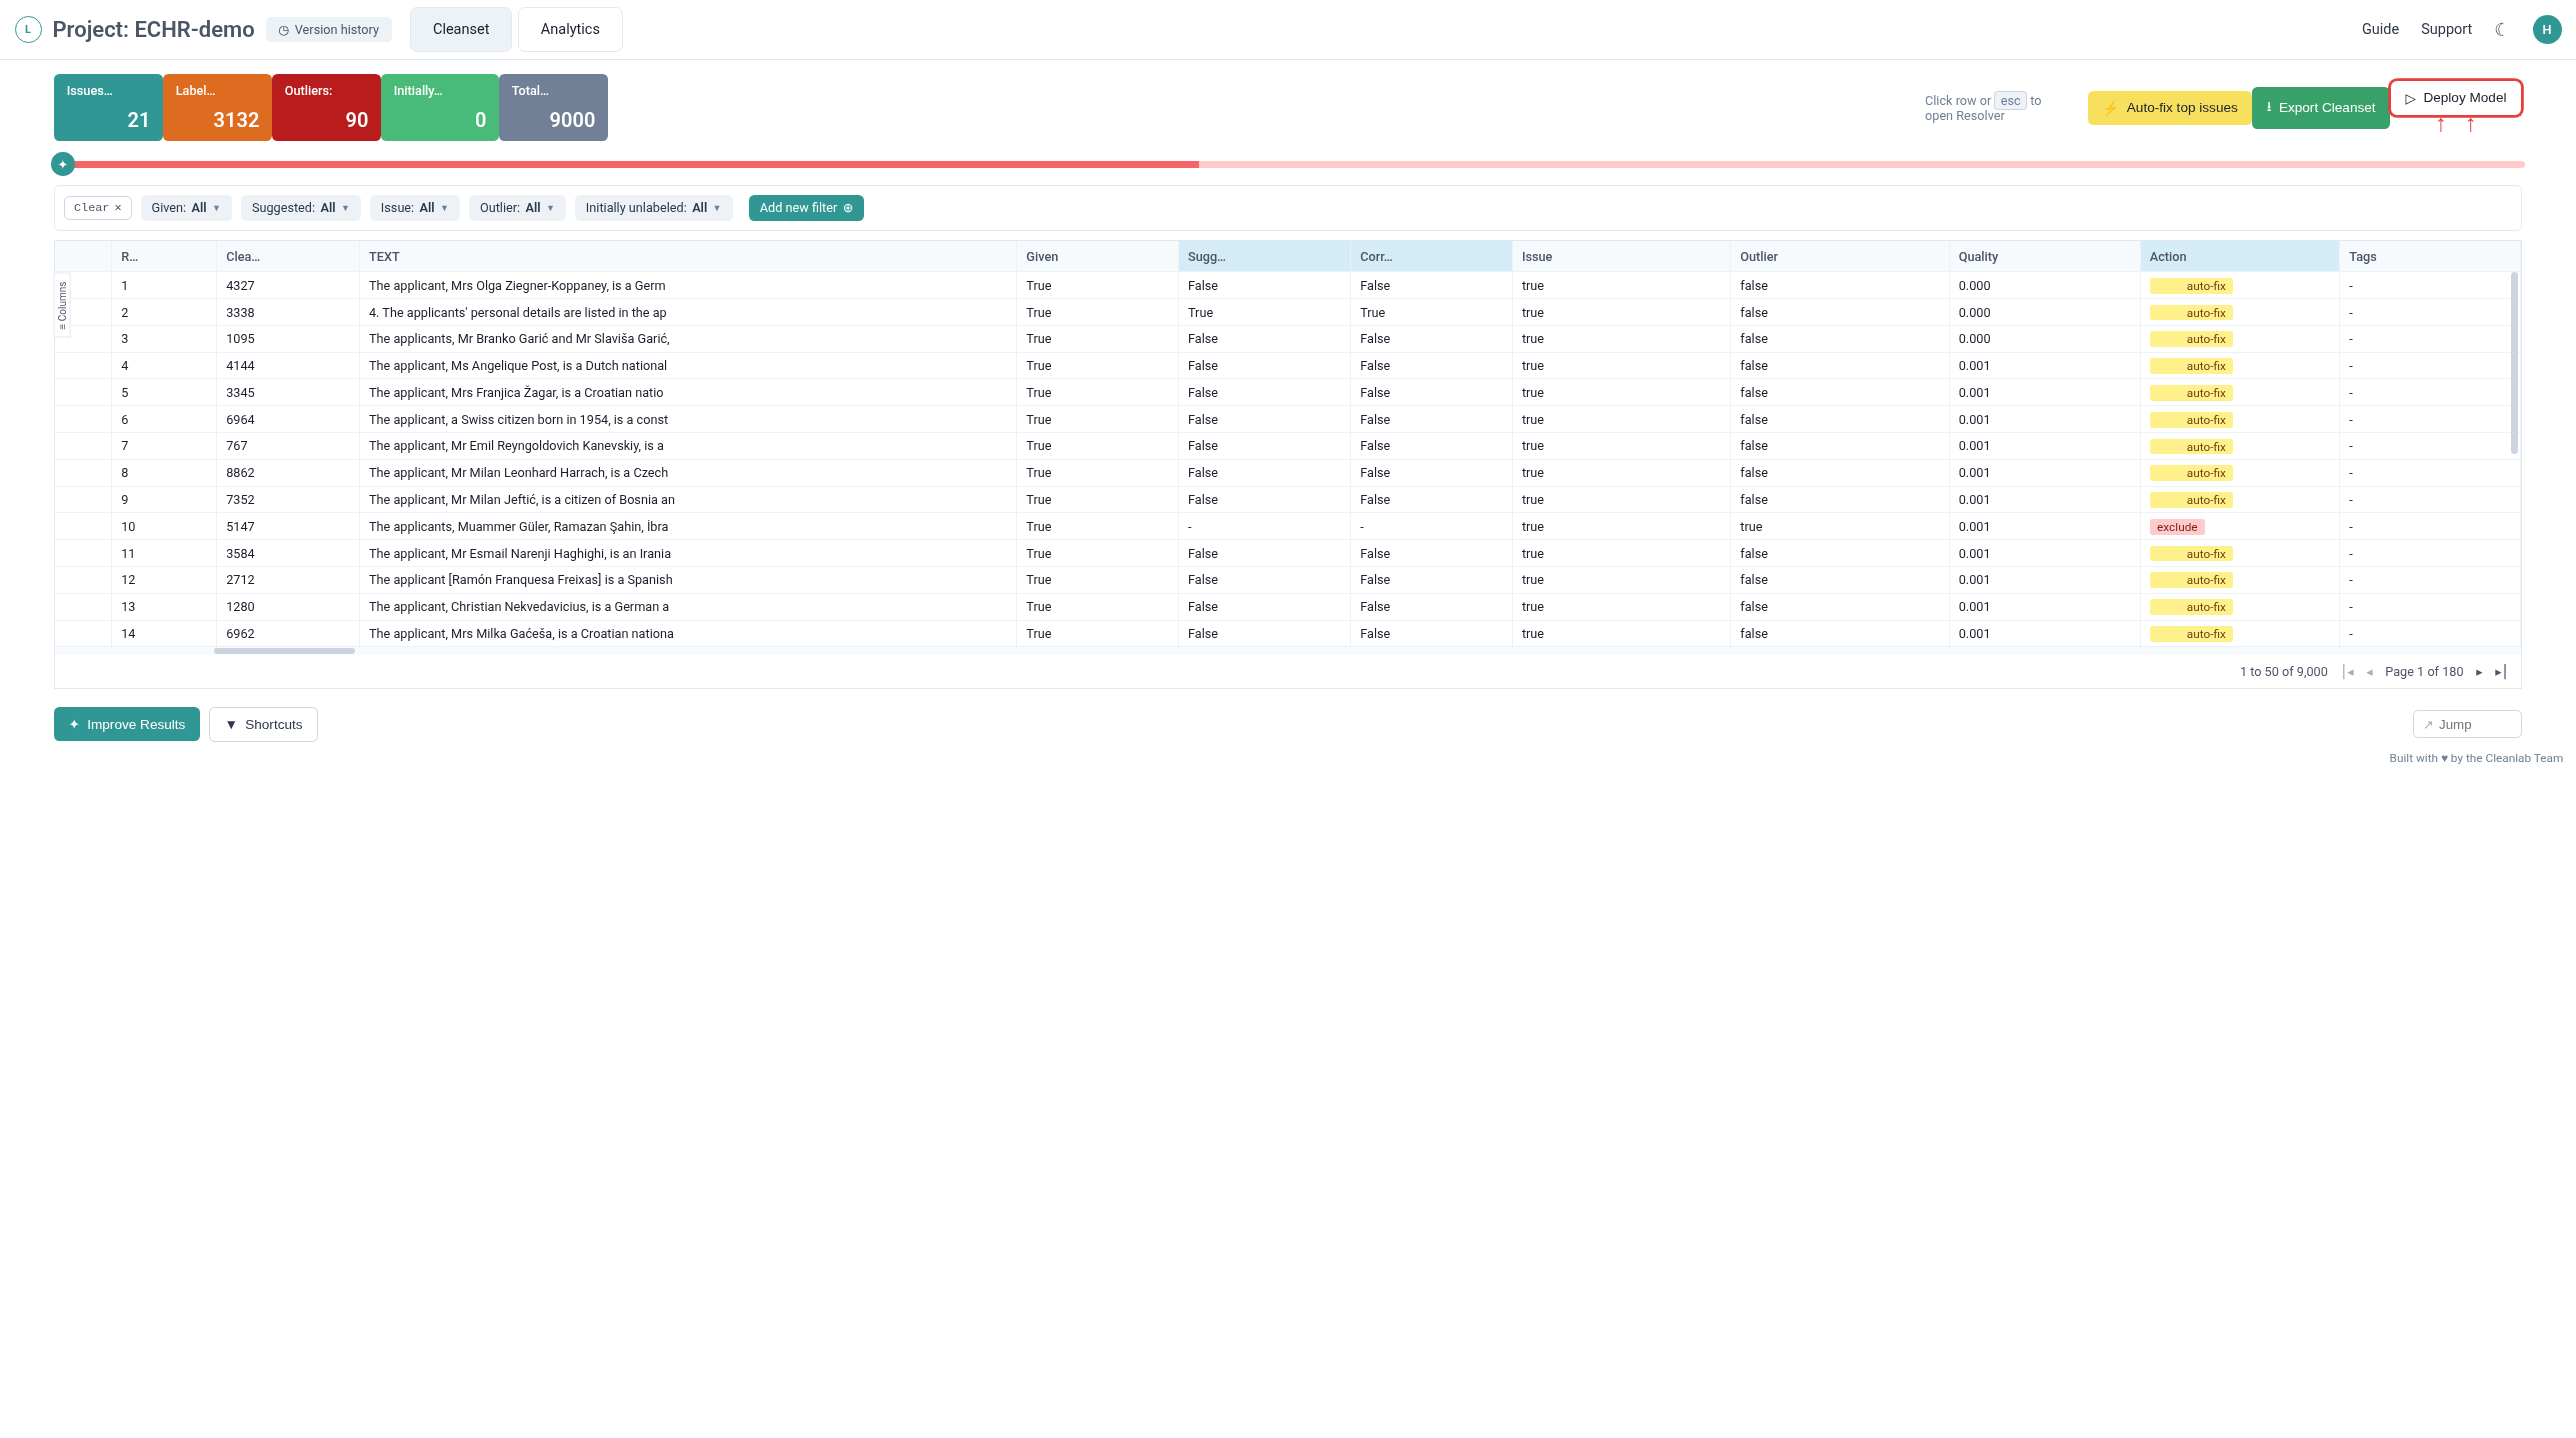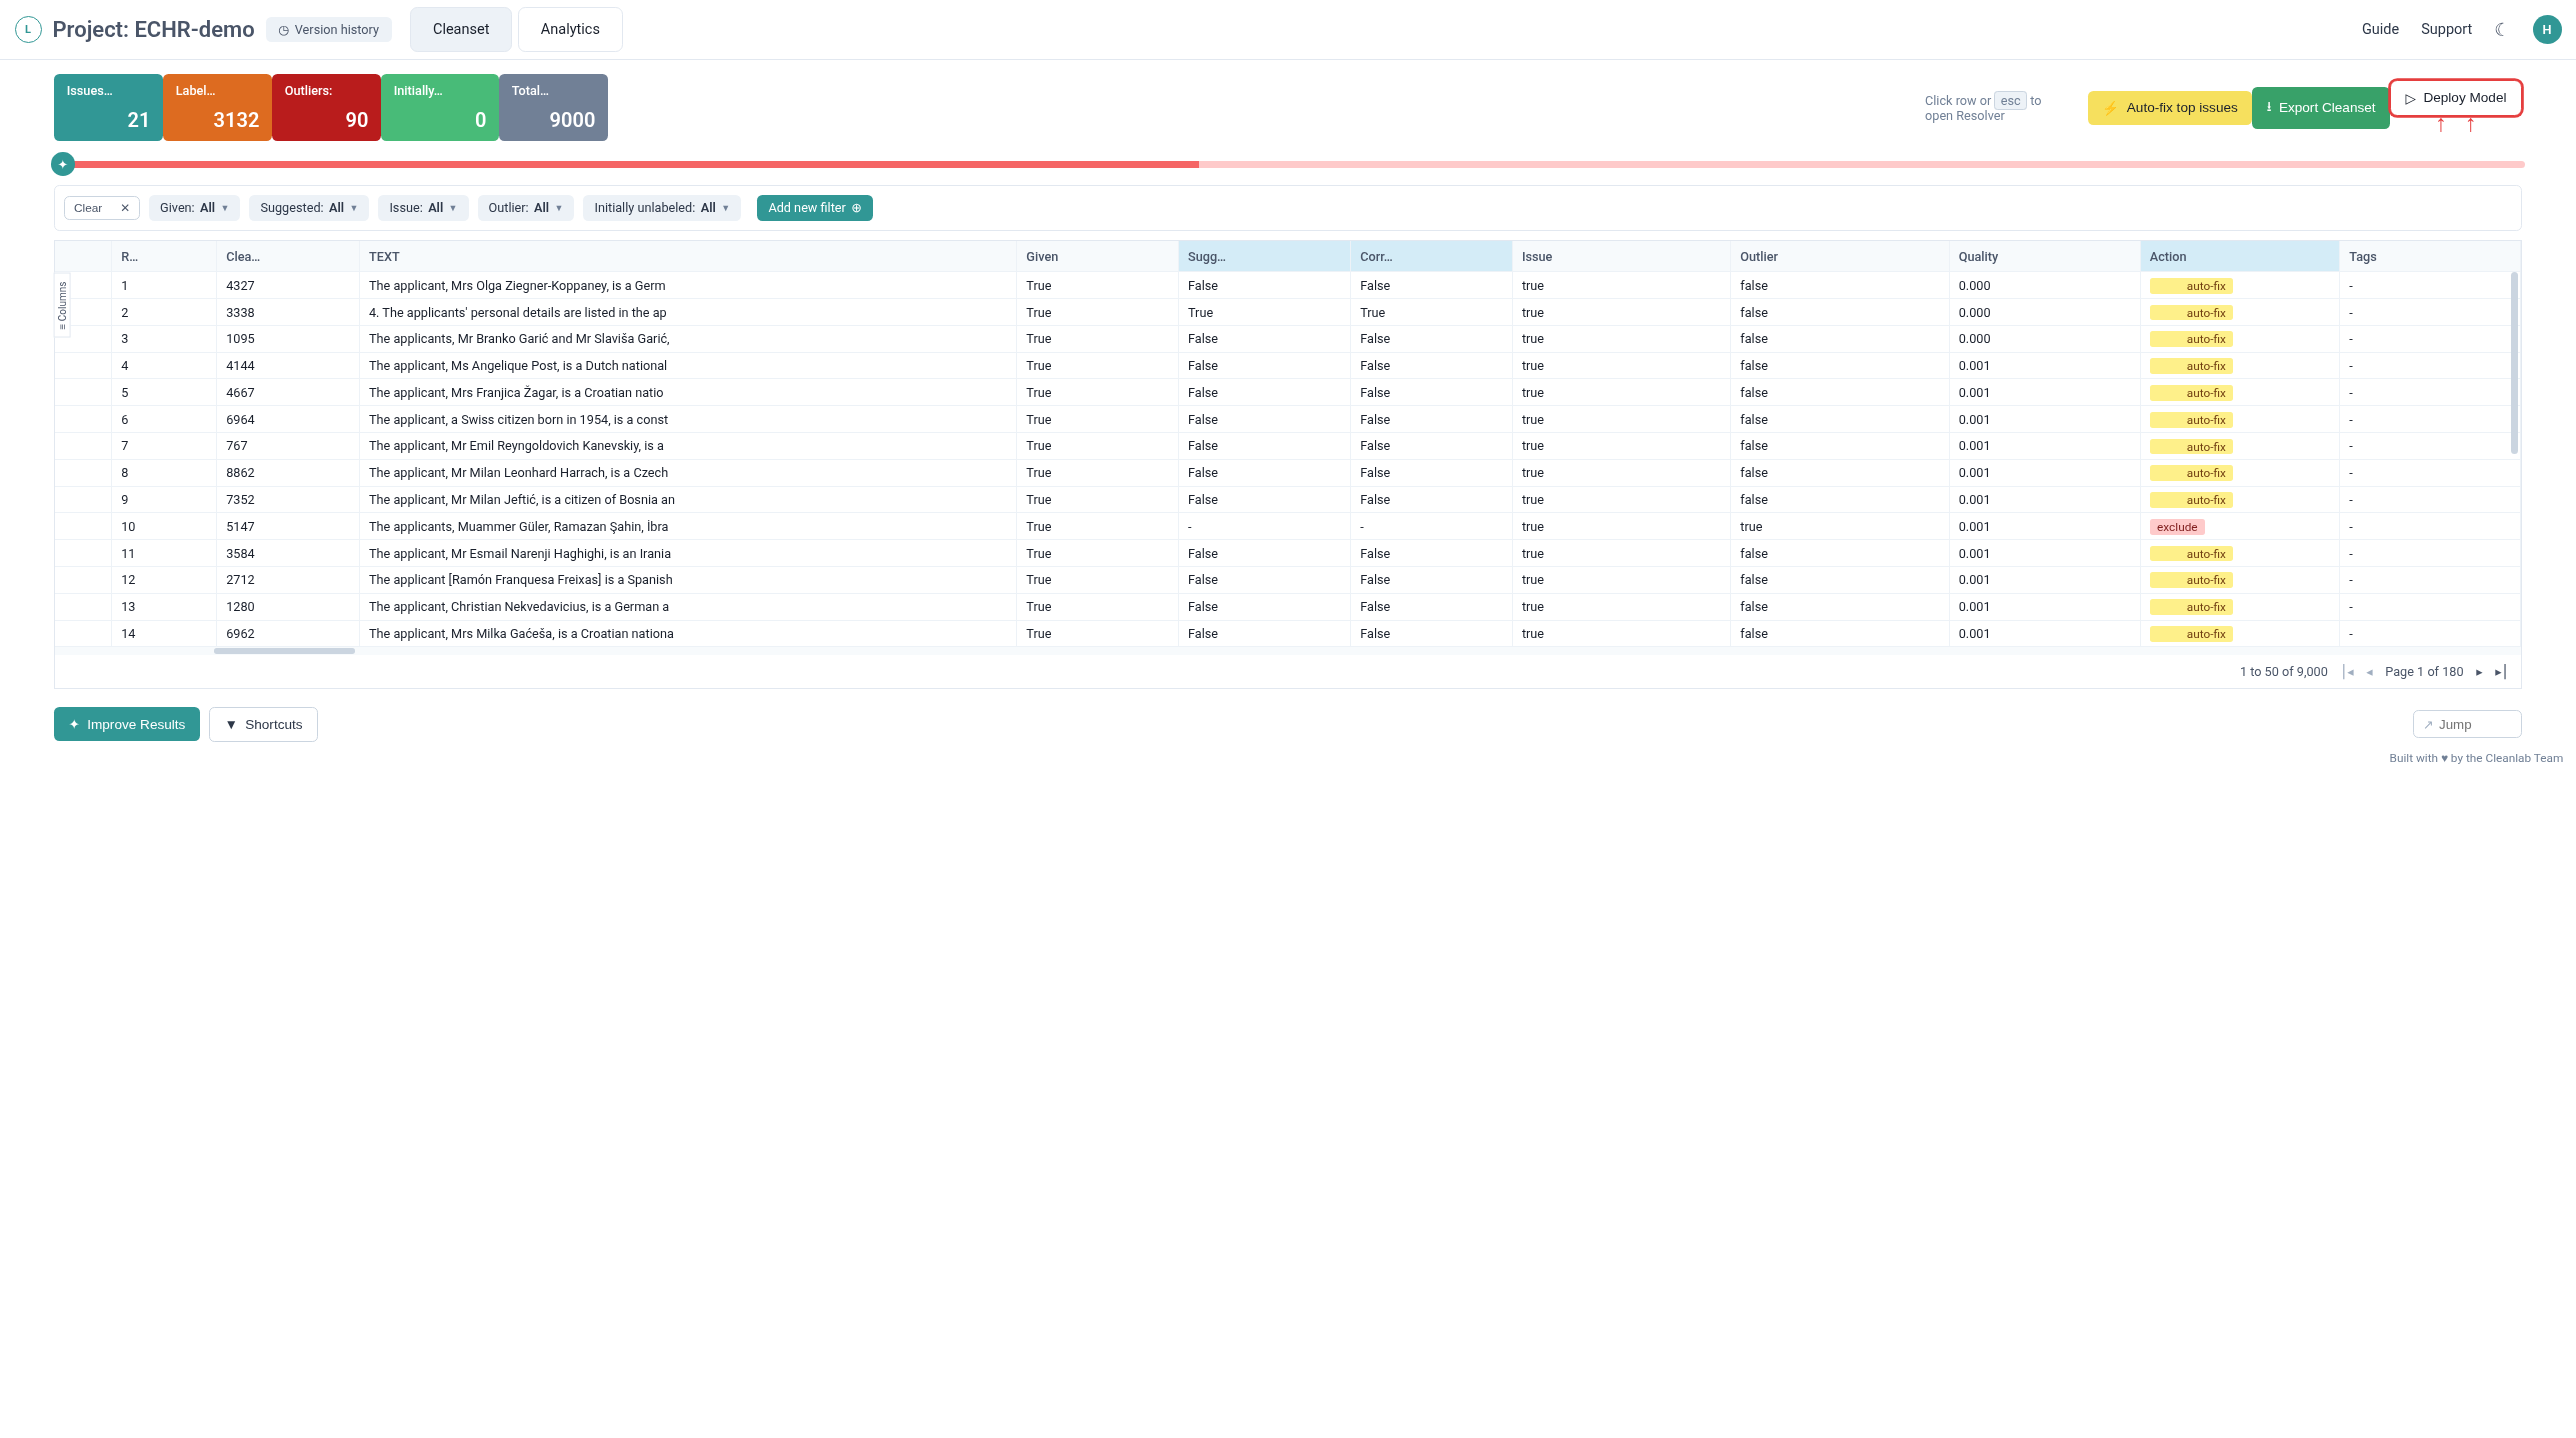--- a/index.html
+++ b/index.html
@@ -32,21 +32,21 @@
 .btn-green { background:#38a169; color:#fff; }
 .btn-deploy { background:#fff; color:#1a202c; border:1.8px solid #e53e3e; border-radius:7.3px; box-shadow:0 0 0 1.8px #e53e3e; }
 .arrows { display:flex; gap:18px; justify-content:center; margin-top:-3.6px; }
 .arrow-up { color:#e53e3e; font-size:23.6px; line-height:1; }
 .progress-wrap { padding:0 51px; display:flex; align-items:center; gap:0; }
 .progress-icon { width:23.6px; height:23.6px; border-radius:50%; background:#319795; display:flex; align-items:center; justify-content:center; color:#fff; font-size:12.7px; z-index:1; }
 .progress-bar { flex:1; height:7.3px; background:#fecaca; border-radius:3.6px; margin-left:-5.4px; overflow:hidden; }
 .progress-fill { height:100%; background:#f56565; width:46%; }
 .main { padding:9px 54px; }
 .filter-row { display:flex; align-items:center; gap:9px; padding:9px; border:0.9px solid #e2e8f0; border-radius:5.4px; }
-.clear-btn { padding:3.6px 9px; border:0.9px solid #cbd5e0; border-radius:5.4px; background:#fff; color:#4a5568; display:flex; align-items:center; gap:18px; font-size:11.8px; }
+.clear-btn { padding:3.6px 9px; border:0.9px solid #cbd5e0; border-radius:5.4px; background:#fff; color:#4a5568; display:flex; align-items:center; gap:5px; font-size:11.8px;font-family:Liberation Mono, monospace; }
 .filter-chip { padding:5.4px 11px; background:#edf2f7; border-radius:5.4px; display:flex; align-items:center; gap:5.4px; color:#2d3748; font-size:12.7px; }
 .filter-chip b { font-weight:600; }
 .chev { font-size:9px; color:#718096; }
 .add-filter { background:#319795; color:#fff; padding:5.4px 11px; border-radius:5.4px; display:flex; align-items:center; gap:5.4px; font-size:12.7px; margin-left:7.3px; }
 .table-wrap { border:0.9px solid #e2e8f0; margin-top:9px; position:relative; }
 .columns-tab { position:absolute; left:-0.9px; top:32px; writing-mode:vertical-rl; padding:7.3px 1.8px; border:0.9px solid #e2e8f0; background:#fff; font-size:10px; color:#4a5568; transform:rotate(180deg); }
 table { width:100%; border-collapse:collapse; table-layout:fixed; }
 th, td { padding:5.4px 9px; text-align:left; font-size:12.7px; border-bottom:0.9px solid #edf2f7; border-right:0.9px solid #edf2f7; white-space:nowrap; overflow:hidden; text-overflow:ellipsis; }
 th { background:#f7fafc; color:#4a5568; font-weight:500; height:31px; }
 th.hl { background:#d4ecf7; }
@@ -263,21 +263,21 @@
             <td>False</td>
             <td>true</td>
             <td>false</td>
             <td>0.001</td>
             <td><span class="badge badge-yellow">auto-fix</span></td>
             <td>-</td>
           </tr>
           <tr>
             <td class="col-idx"></td>
             <td>5</td>
-            <td>4667</td>
+            <td>3345</td>
             <td>The applicant, Mrs Franjica Žagar, is a Croatian natio</td>
             <td>True</td>
             <td>False</td>
             <td>False</td>
             <td>true</td>
             <td>false</td>
             <td>0.001</td>
             <td><span class="badge badge-yellow">auto-fix</span></td>
             <td>-</td>
           </tr>

